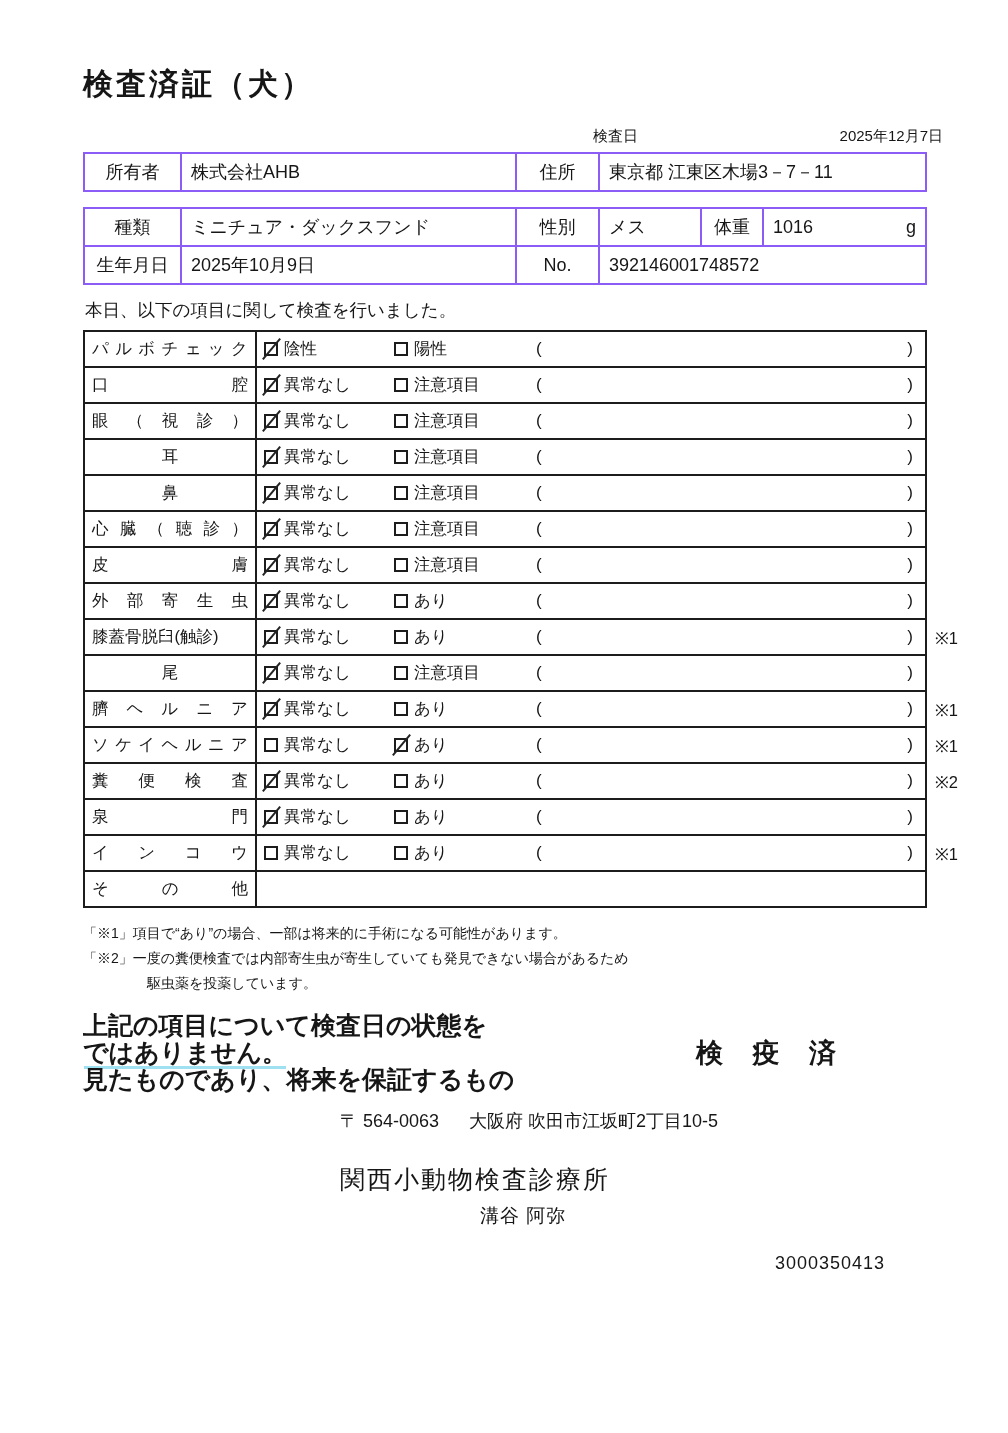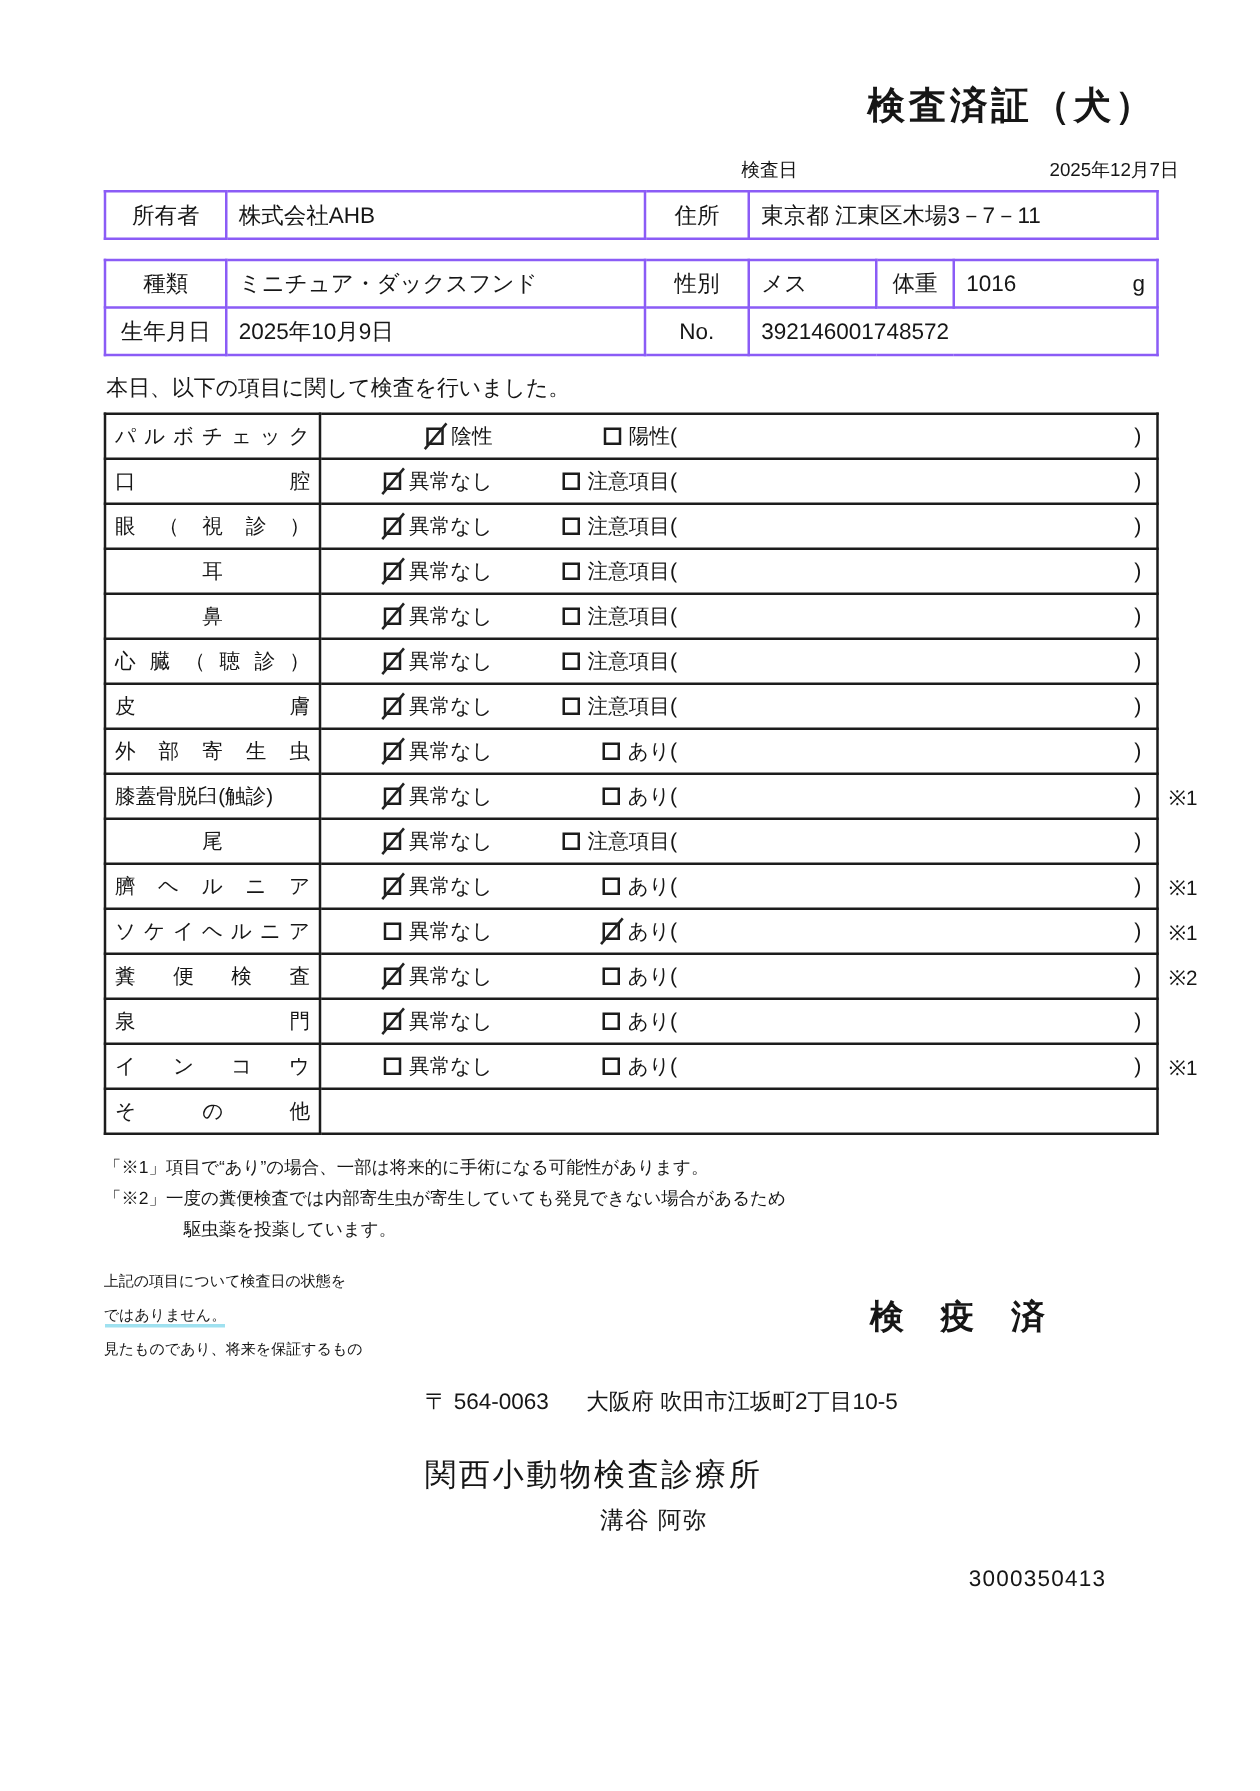--- a/index.html
+++ b/index.html
@@ -4,21 +4,21 @@
 <style>
   * { box-sizing: border-box; }
   html,body { margin:0; padding:0; }
   body {
     width:1008px; height:1433px; background:#ffffff; color:#161616;
     font-family:"Liberation Sans", sans-serif;
     -webkit-font-smoothing:antialiased;
   }
   .page { position:relative; width:1008px; height:1433px; padding:64px 0 0 83px; }
 
-  .title { width:842px; text-align:right; font-size:30px; font-weight:700; letter-spacing:3px; margin:0 0 22px 0; }
+  .title { width:842px; text-align:left; font-size:30px; font-weight:700; letter-spacing:3px; margin:0 0 22px 0; }
 
   .date-row { width:860px; display:flex; font-size:15px; margin-bottom:6px; }
   .date-label { margin-left:510px; }
   .date-value { margin-left:auto; }
 
   table { border-collapse:collapse; table-layout:fixed; }
   .info-table td { border:2px solid #8b5cf6; height:38px; font-size:18px; padding:0 9px; overflow:hidden; white-space:nowrap; }
   .info-table td.hd { text-align:center; padding:0 2px; }
   .info-table { margin-bottom:0; }
   .pet-table { margin-top:15px; }
@@ -26,35 +26,35 @@
 
   .intro { font-size:17.5px; margin:13px 0 8px 2px; }
 
   .inspection-table { width:887px; }
   .inspection-table td { height:36px; font-size:16.5px; overflow:hidden; }
   .label-cell { border:2px solid #1c1c1c; padding:0 7px; white-space:nowrap; }
   .label-cell .jwrap { display:flex; justify-content:space-between; width:100%; }
   .label-cell.center { text-align:center; }
   .content-cell { border:2px solid #1c1c1c; padding:0; }
   .cc-inner { display:grid; grid-template-columns:130px 142px auto; align-items:center; padding:0 12px 0 7px; }
-  .opt { display:flex; align-items:center; gap:6px; white-space:nowrap;justify-content:flex-end; }
+  .opt { display:flex; align-items:center; gap:6px; white-space:nowrap; }
   .paren { display:flex; justify-content:space-between; font-size:17px; }
   .note-cell { border:none; font-size:17px; padding-left:8px; white-space:nowrap; }
 
   .checkbox { width:14px; height:14px; border:2px solid #1c1c1c; position:relative; flex:0 0 auto; display:inline-block; }
   .checkbox.checked::after {
     content:""; position:absolute; width:27px; height:2px; background:#222;
     left:-8px; top:4px; transform:rotate(-50deg);
   }
 
   .footnotes { width:870px; margin-top:13px; font-size:14px; line-height:25px; }
   .fn2-cont { padding-left:64px; }
 
   .disc-row { display:flex; width:842px; margin-top:16px; align-items:center; }
-  .disclaimer { font-size:12px; font-weight:400; line-height:27px; }
+  .disclaimer { font-size:25px; font-weight:700; line-height:27px; }
   .cyan-underline { box-shadow:0 4px 0 -1px rgba(80,200,228,.55); }
   .stamp { margin-left:auto; margin-right:78px; font-size:27px; font-weight:700; letter-spacing:11px; white-space:nowrap; }
 
   .addr-line { margin:16px 0 0 257px; font-size:18px; display:flex; gap:30px; white-space:nowrap; }
   .tel-line { margin:24px 0 0 282px; font-size:18px; letter-spacing:.5px; white-space:nowrap; }
   .clinic-name { margin:30px 0 0 257px; font-size:25px; letter-spacing:2px; }
   .clinic-person { margin:7px 0 0 397px; font-size:19px; letter-spacing:1px; }
   .serial { margin:24px 0 0 692px; font-size:18px; letter-spacing:1px; }
 </style>
 </head>

